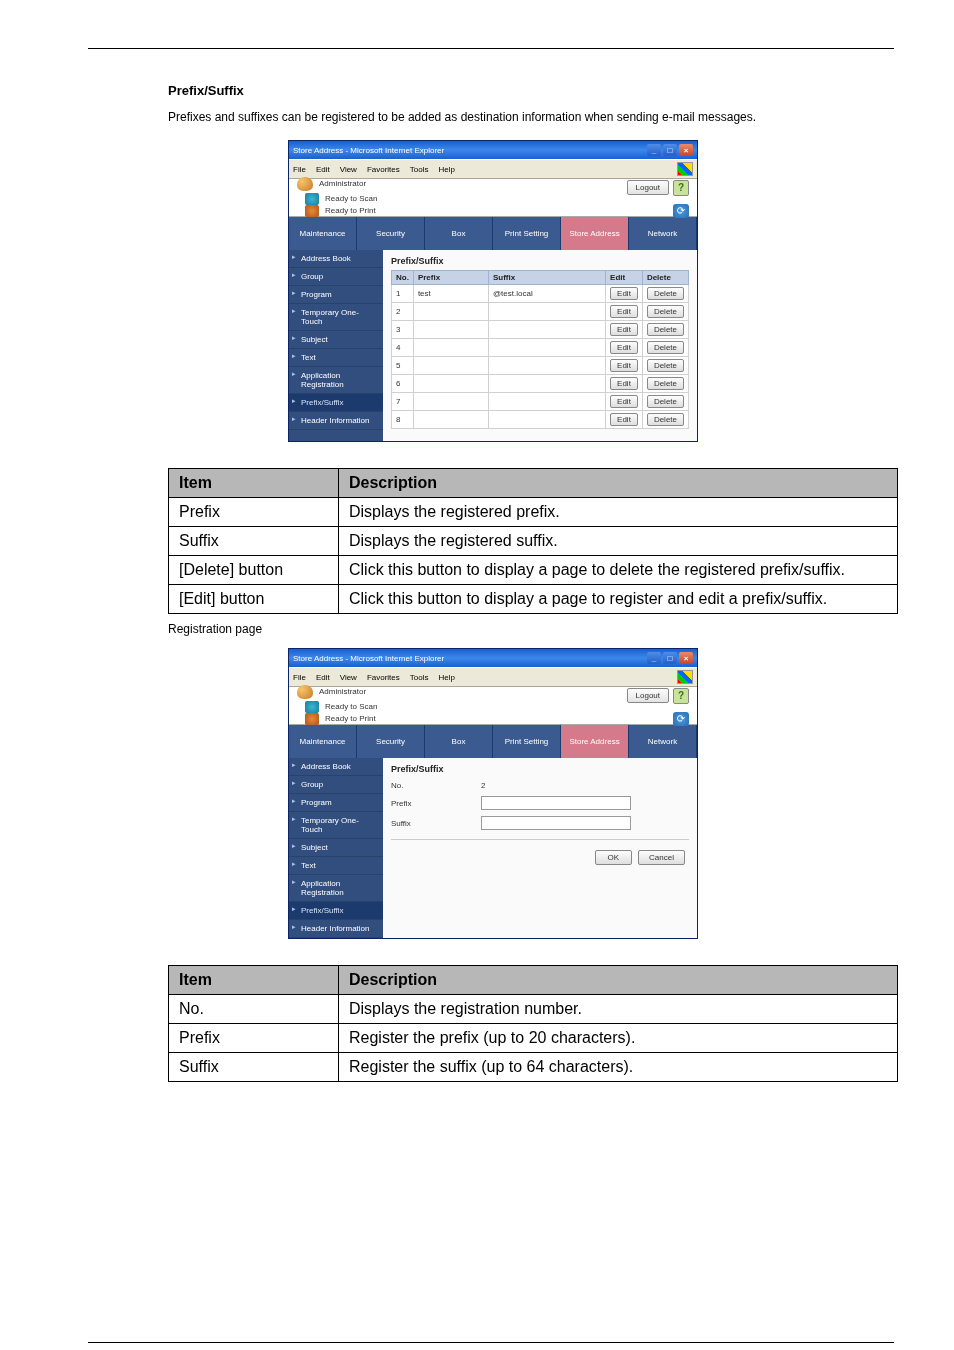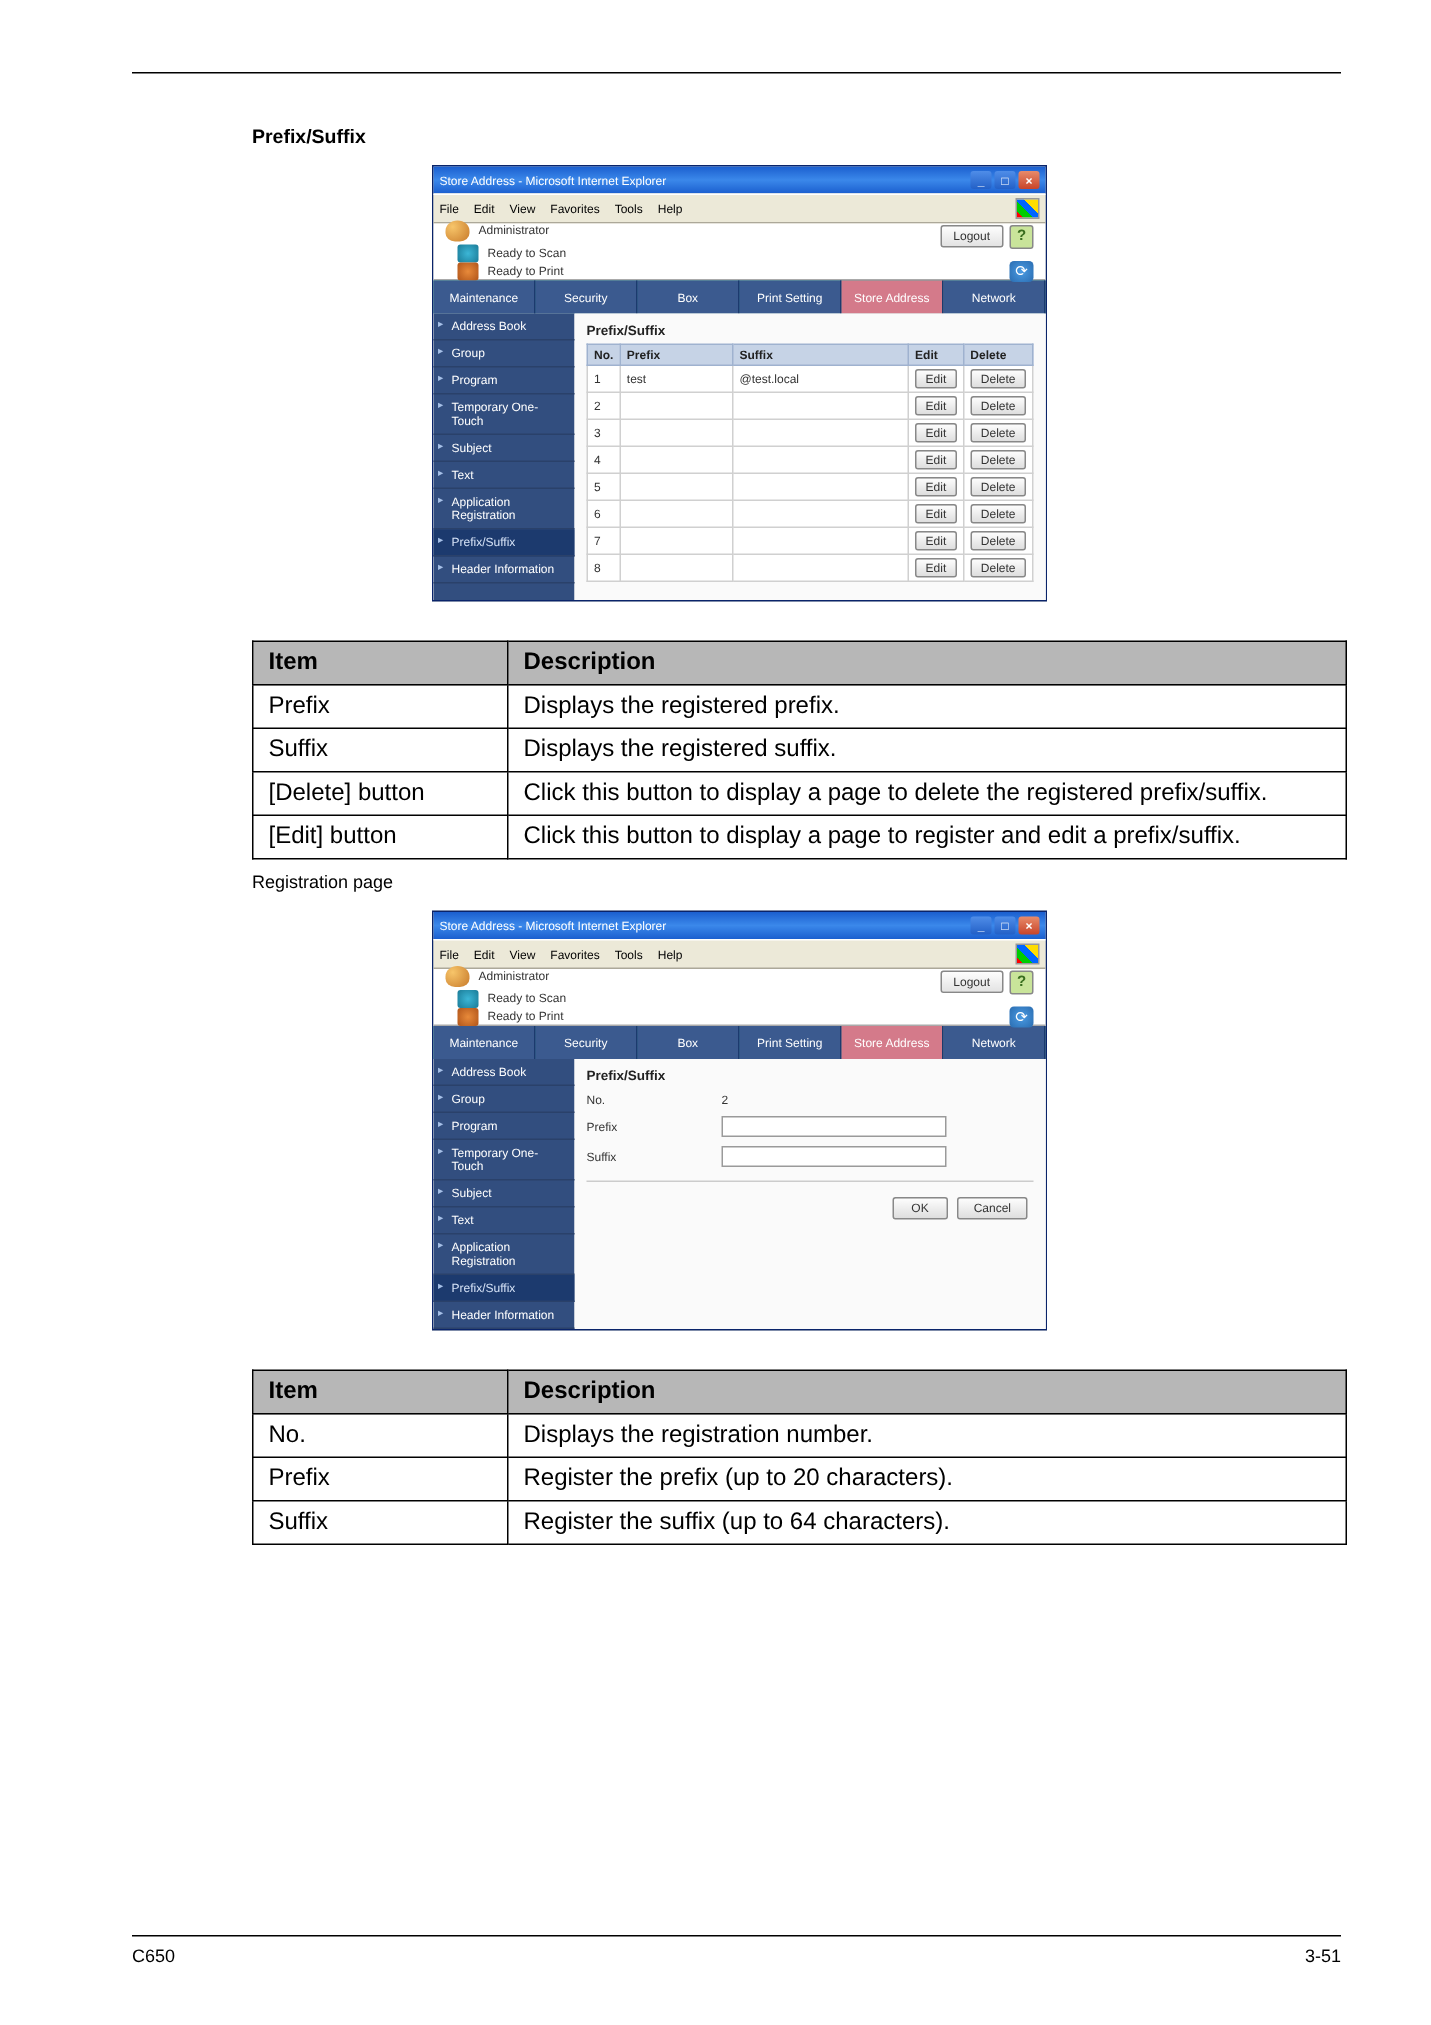--- a/index.html
+++ b/index.html
@@ -105,21 +105,21 @@
   .refresh-ico {
     width: 16px; height: 14px; margin-left:auto;
     background: radial-gradient(circle,#4a9be3,#2a6cb0);
     border-radius: 3px; position: relative;
   }
   .refresh-ico::after{
     content:"⟳"; color:#fff; font-size:10px; position:absolute; inset:0;
     display:flex; align-items:center; justify-content:center;
   }
   .tabstrip {
-    display: flex; height: 22px;
+    display: flex; height: 33px;
     font-size: 8px; color: #fff;
     background: #0f766e;
   }
   .tabstrip .tab {
     flex: 1; display:flex; align-items:center; justify-content:center;
     background: #3b5a8f; border-right: 1px solid #1c3a6e;
   }
   .tabstrip .tab.active { background: #d47a8a; color:#fff; }
   .app-body { display: flex; background: #f4f4f4; min-height: 140px; }
   .sidebar { width: 94px; background: #324e7f; padding: 0; }
@@ -176,20 +176,21 @@
   }
 </style>
 </head>
 <body>
 
 <div class="page-wrap">
   <div class="header-line"></div>
 
   <div class="content">
     <div class="subhead">Prefix/Suffix</div>
+    <div class="para">Prefixes and suffixes can be registered to be added as destination information when sending e-mail messages.</div>
 
     <div class="screenshot-wrap">
       <div class="ie-window">
         <div class="ie-titlebar">
           <span>Store Address - Microsoft Internet Explorer</span>
           <span class="ie-titlebar-btns">
             <span class="ie-tb-btn ie-tb-min">_</span>
             <span class="ie-tb-btn ie-tb-max">□</span>
             <span class="ie-tb-btn ie-tb-close">×</span>
           </span>

